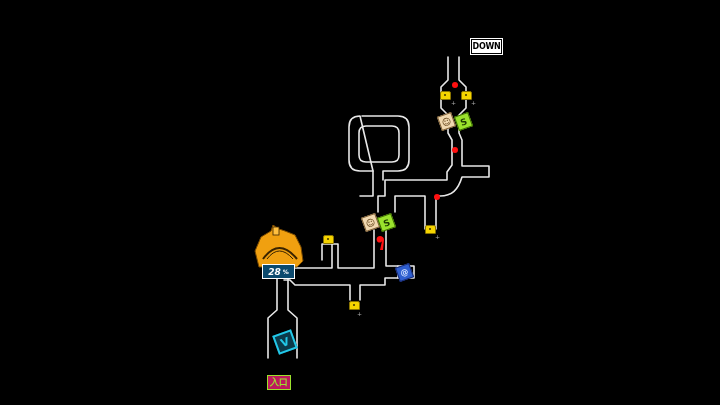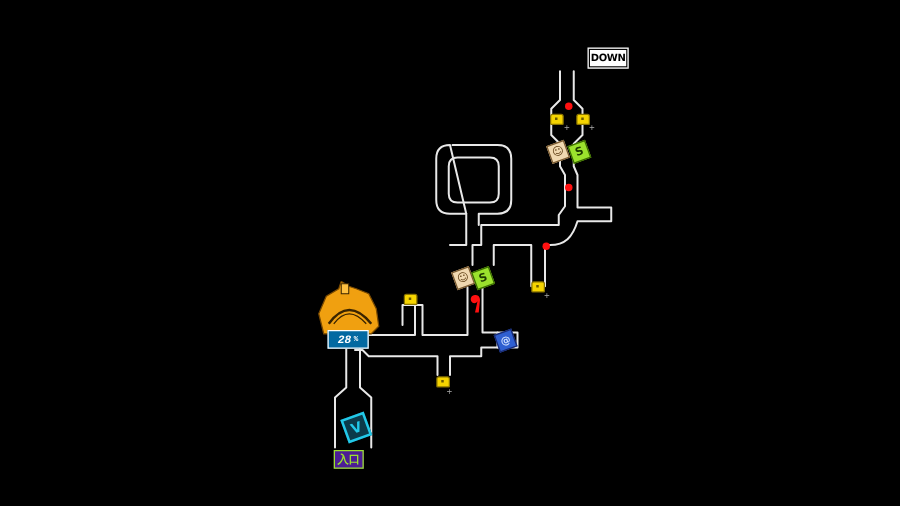--- a/index.html
+++ b/index.html
@@ -1,23 +1,23 @@
 <!DOCTYPE html>
 <html><head>
   <meta charset="utf-8">
   <style>
     html, body { margin: 0; padding: 0; background: #000; }
     body { width: 720px; height: 405px; position: relative; overflow: hidden; font-family: "DejaVu Sans", sans-serif; }
     #map { position: absolute; left: 0; top: 0; width: 720px; height: 405px; }
     .corr { fill: none; stroke: #e8e8e8; stroke-width: 1.6; stroke-linejoin: round; stroke-linecap: round; }
     .label-box { position: absolute; font-weight: bold; display: flex; align-items: center; justify-content: center; }
     #down-label { left: 431px; top: 39px; width: 29px; height: 13px; background: #fff; color: #000; border: 1px solid #000; outline: 1px solid #fff; font-size: 8px; letter-spacing: -0.3px; margin-left: 40px; }
-    #pct-label { left: 262px; top: 264px; width: 31px; height: 13px; background: #0369a1; color: #fff; border: 1px solid #fff; font-size: 9px; font-style: italic; font-family: Liberation Mono, monospace; }
+    #pct-label { left: 262px; top: 264px; width: 31px; height: 13px; background: #0c4a6e; color: #fff; border: 1px solid #fff; font-size: 9px; font-style: italic; }
     #pct-label .pct-sym { font-size: 6px; margin-left: 2px; font-style: normal; }
-    #entrance-label { left: 267px; top: 360px; width: 22px; height: 13px; background: #4c1d95; color: #9be22d; border: 1.5px solid #9be22d; font-size: 9px; }
+    #entrance-label { left: 267px; top: 375px; width: 22px; height: 13px; background: #be185d; color: #9be22d; border: 1.5px solid #9be22d; font-size: 9px; }
     .chest { position: absolute; width: 9px; height: 7px; background: #f5d400; border: 1px solid #8a7400; border-radius: 2px 2px 1px 1px; }
     .chest::after { content: ""; position: absolute; left: 3px; top: 2px; width: 2px; height: 2px; background: #6b5a00; }
     .dot { position: absolute; width: 6px; height: 6px; border-radius: 50%; background: #ff1010; }
     .diamond { position: absolute; width: 13px; height: 13px; transform: rotate(-20deg); display: flex; align-items: center; justify-content: center; font-weight: bold; font-size: 9px; }
     .sparkle { position: absolute; color: #aaa; font-size: 6px; }
   </style>
 </head>
 <body>
 
 <svg id="map" viewBox="0 0 720 405">

